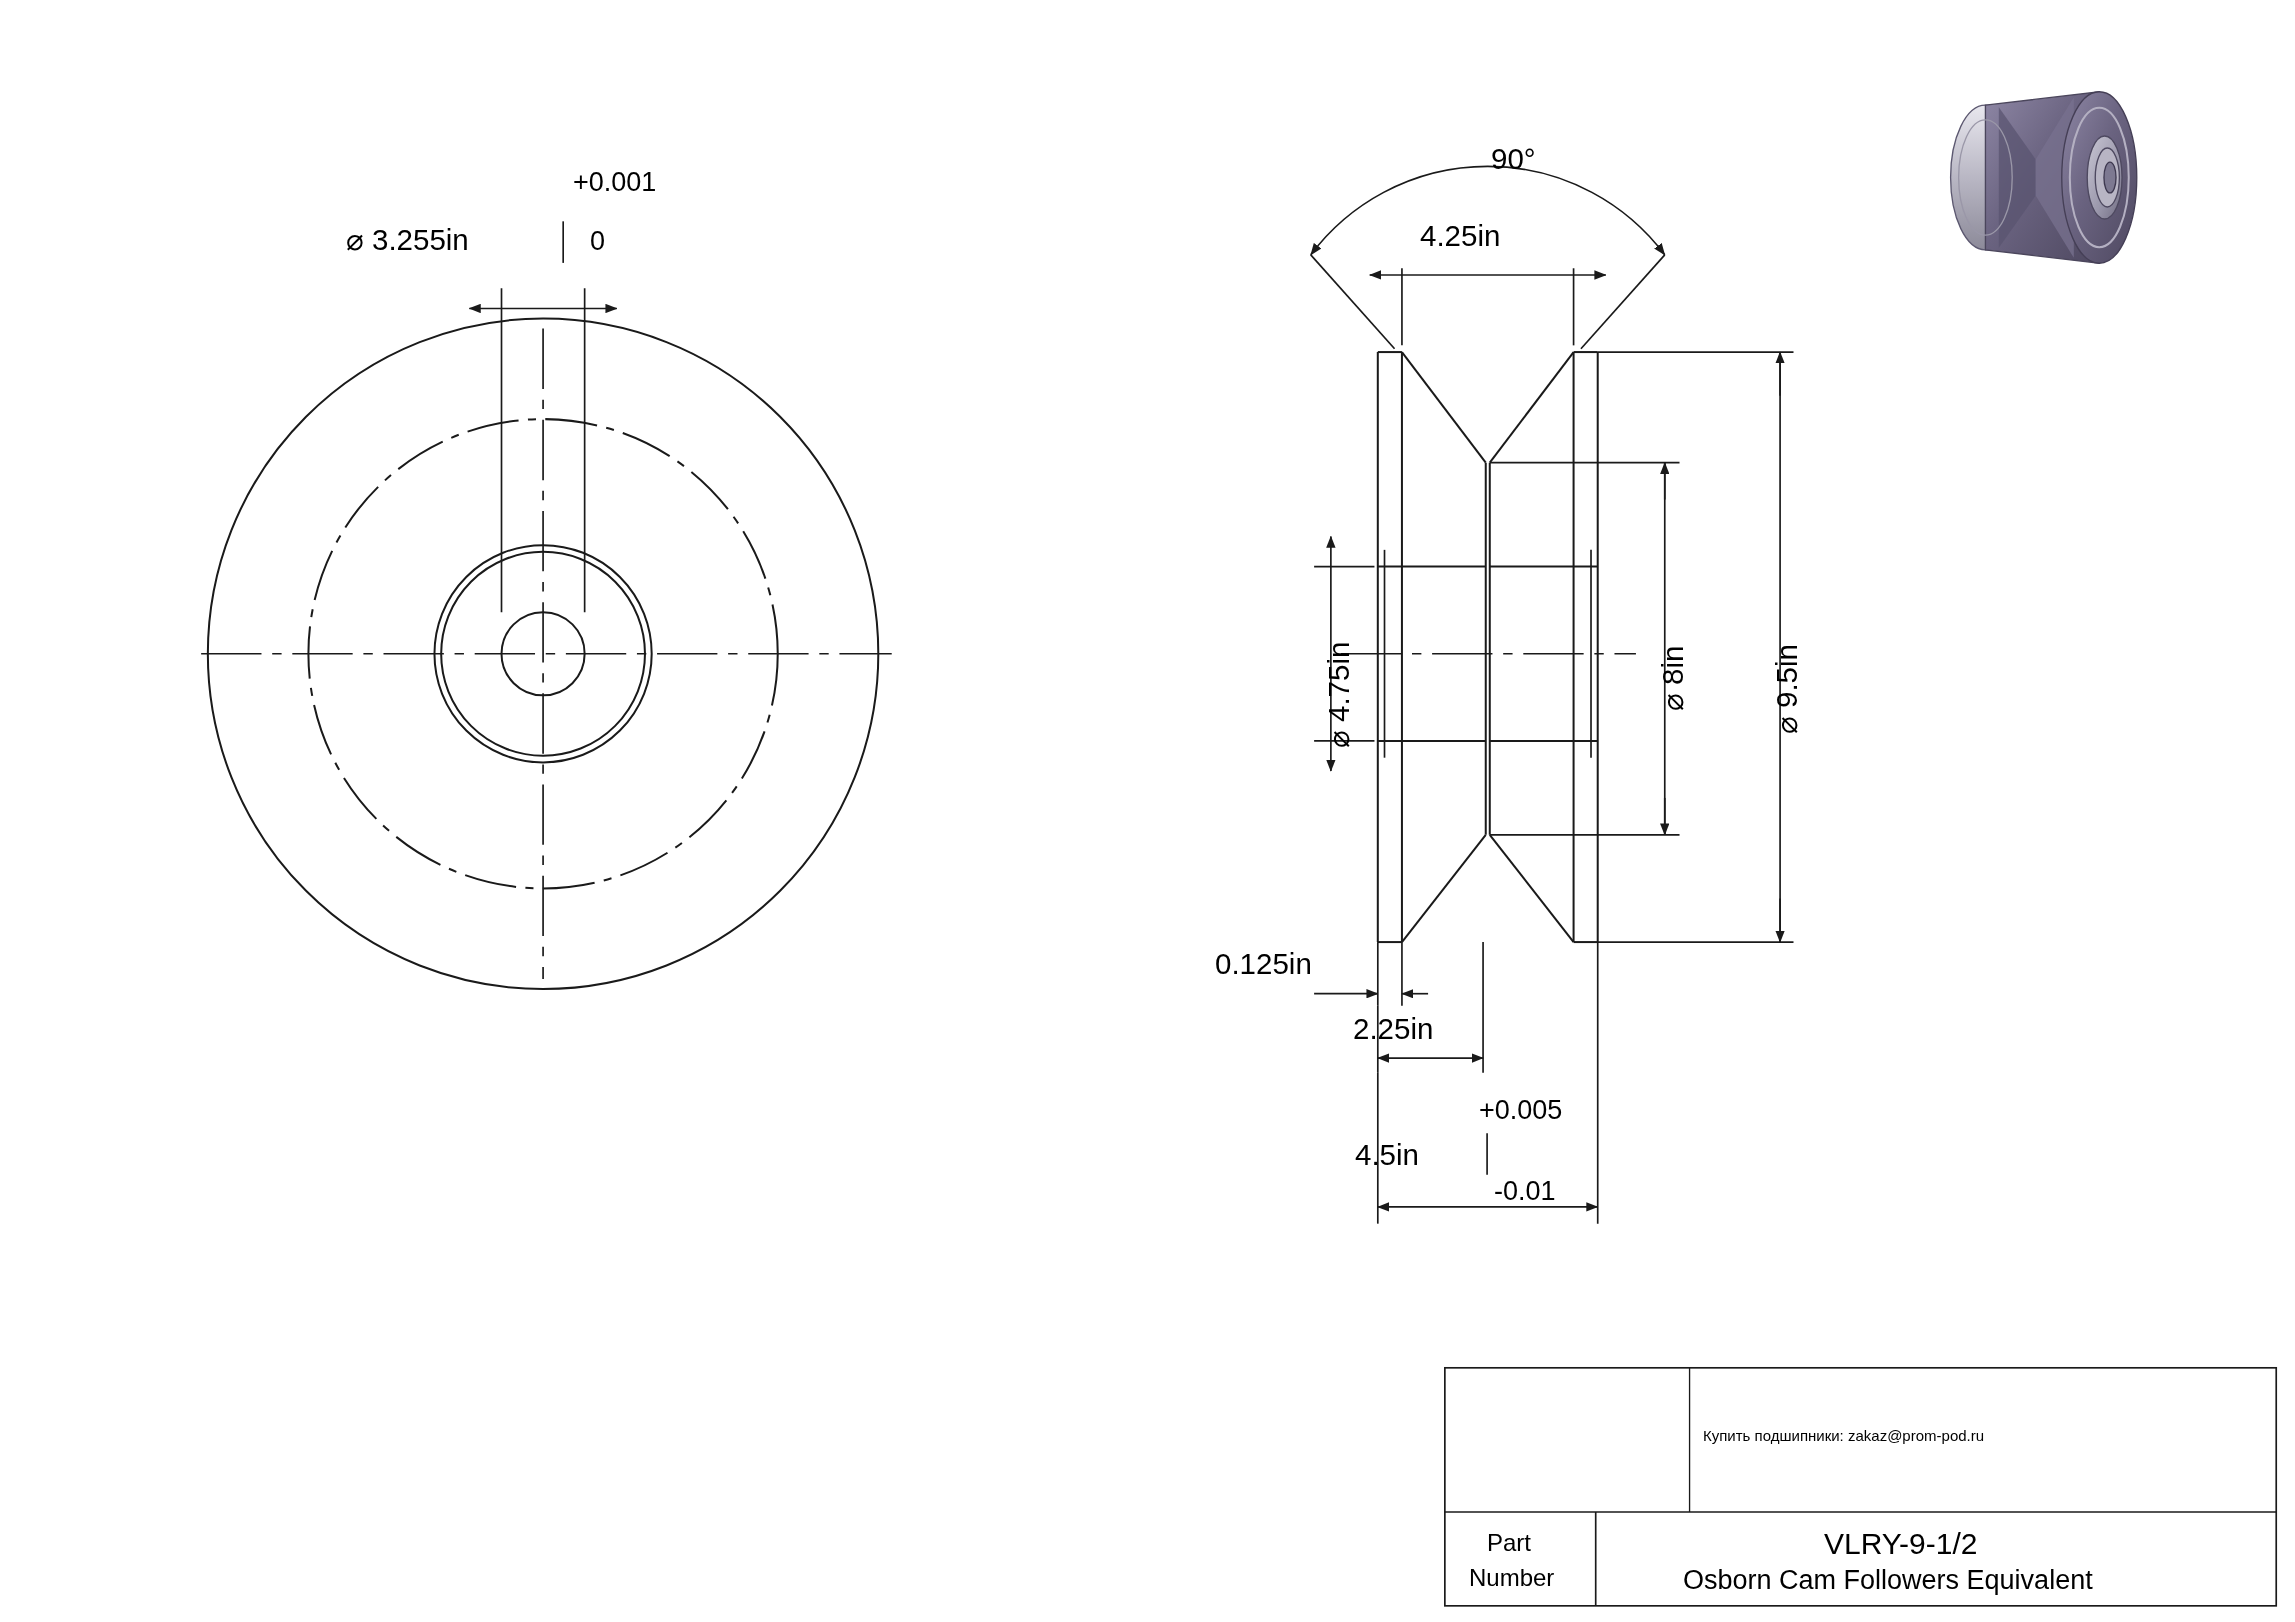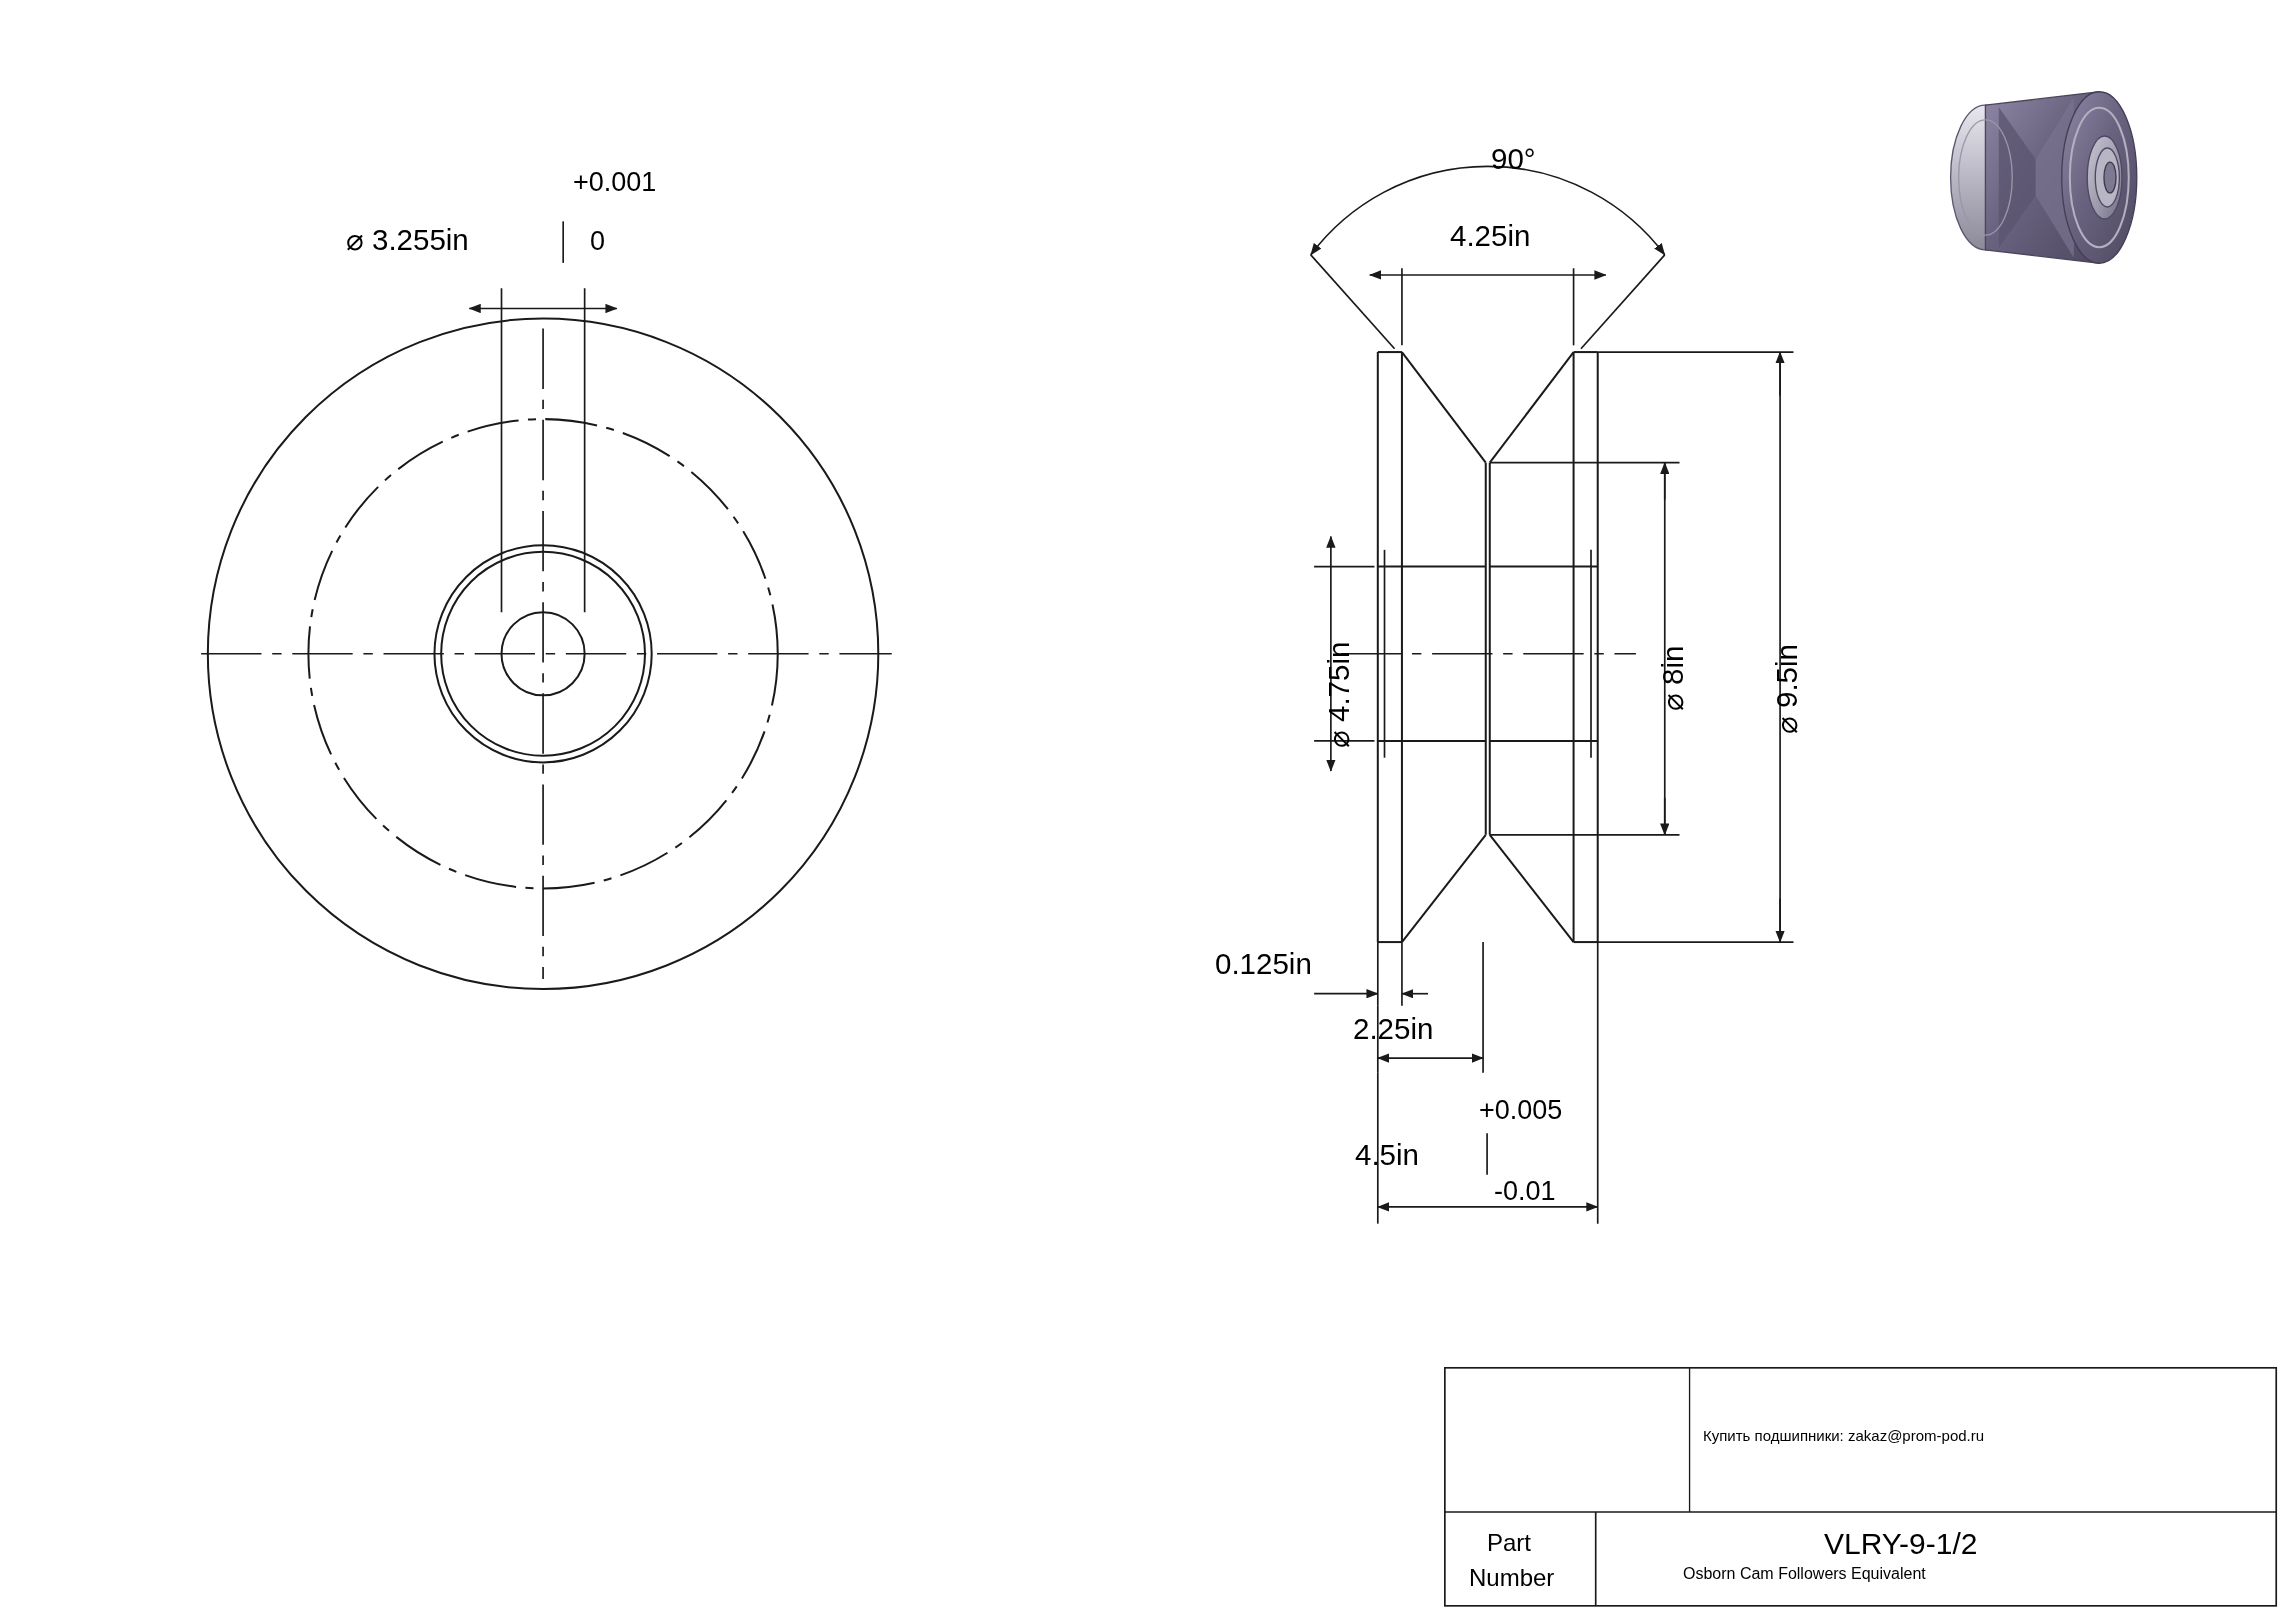--- a/index.html
+++ b/index.html
@@ -44,21 +44,21 @@
     position: absolute;
     left: 1898px;
     top: 67px;
     width: 282px;
     height: 221px;
   }
   
   .tb-email { font-size: 15px; }
   .tb-part  { font-size: 24px; }
   .tb-name  { font-size: 30px; }
-  .tb-sub   { font-size: 16px; }
+  .tb-sub   { font-size: 27px; }
 </style>
 </head>
 <body>
 
 <div id="sheet">
 
   <svg class="draw" viewBox="0 0 3423 2419">
     <defs>
       <marker id="arrEnd" markerWidth="18" markerHeight="14" refX="17" refY="7" orient="auto" markerUnits="userSpaceOnUse">
         <path d="M0,0 L18,7 L0,14 z" fill="#1a1a1a"></path>
@@ -211,21 +211,21 @@
 
   <div class="lbl big" style="left:346px; top:225px;">
     <span>⌀</span>
     <span>3.255in</span>
   </div>
   <div class="lbl tol" style="left:573px; top:168px;">+0.001</div>
   <div class="lbl tol" style="left:590px; top:227px;">0</div>
 
   <div class="lbl big" style="left:1455px; top:144px;margin-left:36px;">90°</div>
 
-  <div class="lbl big" style="left:1420px; top:221px;margin-left:30px;">4.25in</div>
+  <div class="lbl big" style="left:1420px; top:221px;">4.25in</div>
 
   <div class="lbl big rot90" style="left:1324px; top:748px;">
     <span>⌀</span>
     <span>4.75in</span>
   </div>
 
   <div class="lbl big rot90" style="left:1658px; top:711px;">
     <span>⌀</span>
     <span>8in</span>
   </div>

